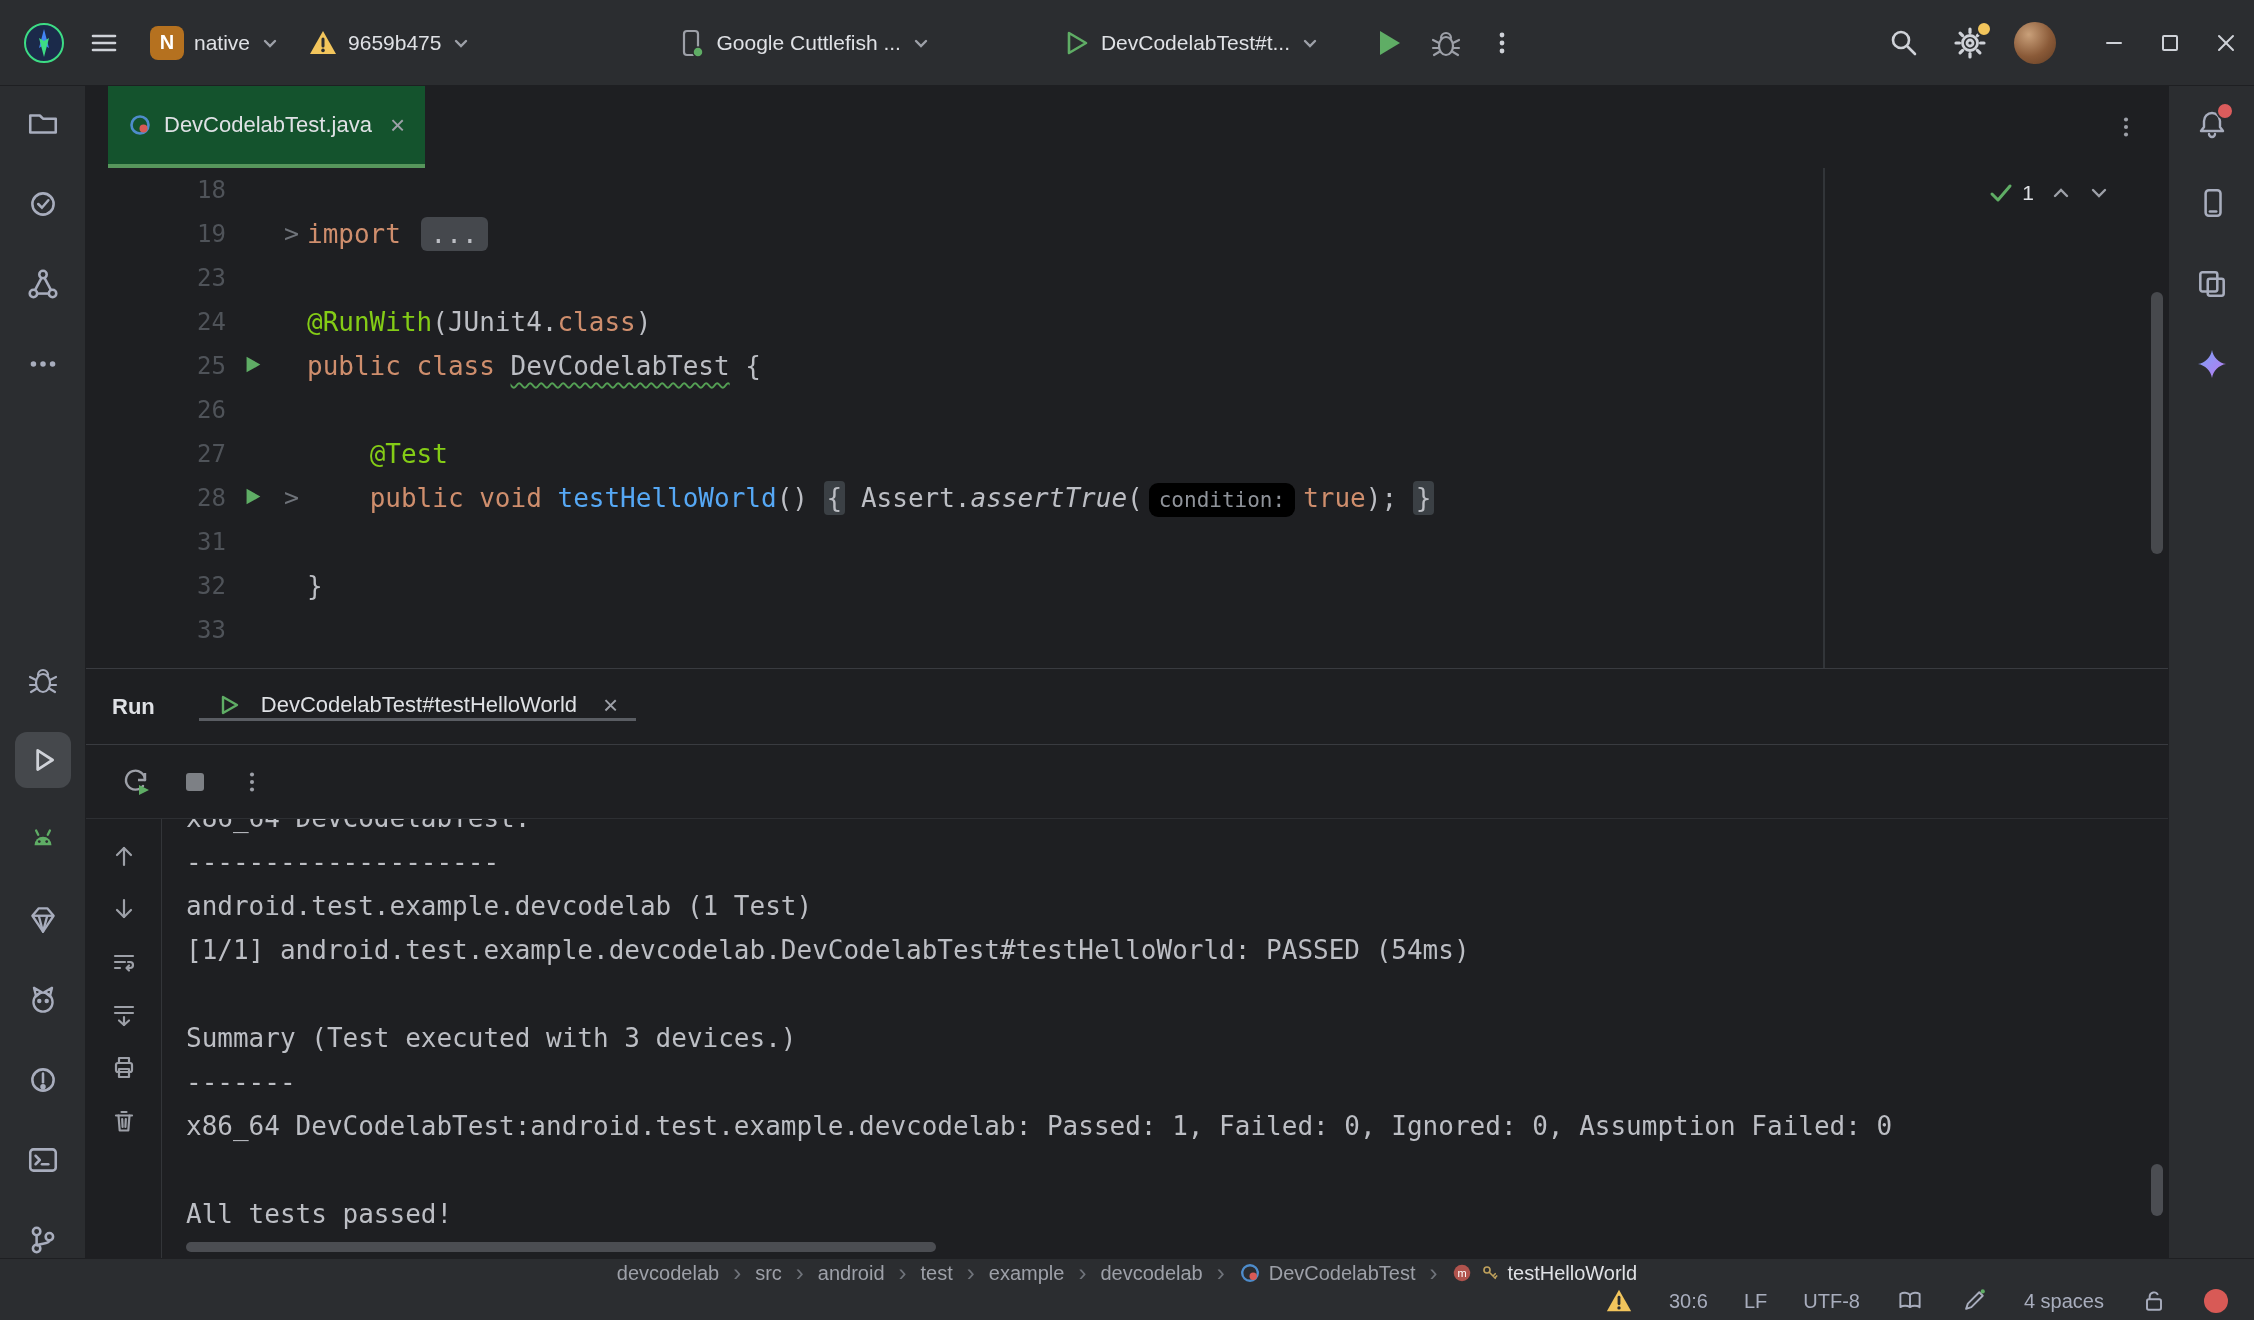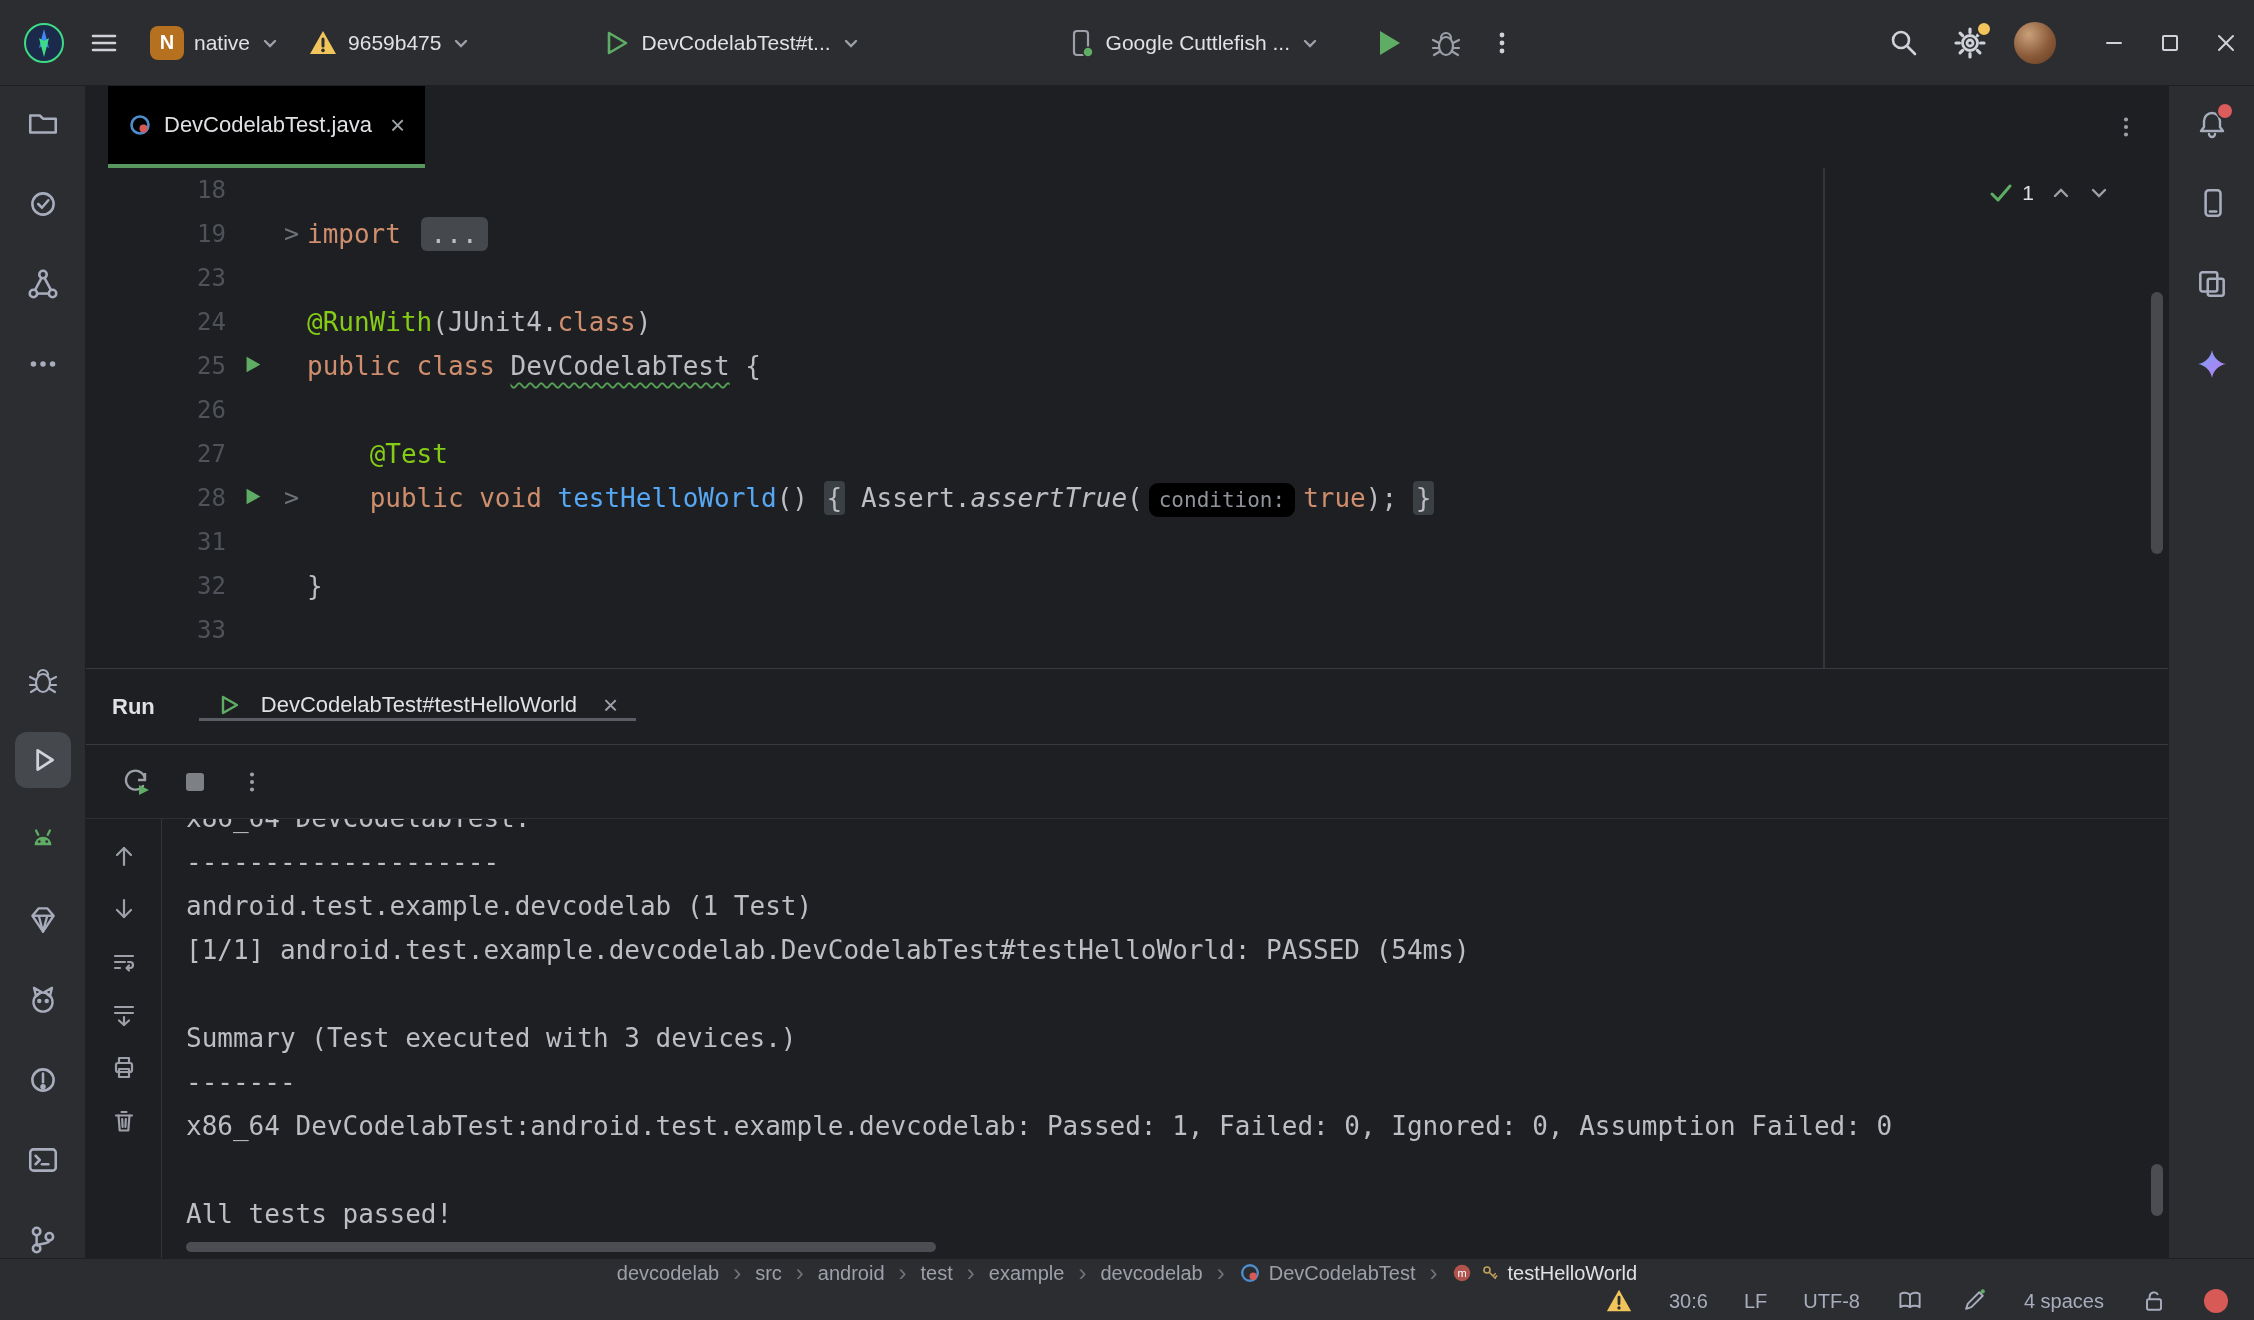--- a/index.html
+++ b/index.html
@@ -34,21 +34,21 @@
   .ab-spacer{height:236px;flex:none;}
   .red-dot{position:absolute;top:6px;right:6px;width:14px;height:14px;border-radius:50%;
            background:#db5c5c;border:2px solid #2b2d30;}
 
   
   .center{position:absolute;left:86px;right:86px;top:86px;bottom:62px;display:flex;
           flex-direction:column;background:#1e1f22;}
 
   
   .tabbar{height:82px;flex:none;display:flex;align-items:stretch;padding-left:22px;background:#1e1f22;}
-  .tab{display:flex;align-items:center;gap:12px;padding:0 20px;background:#000000;
+  .tab{display:flex;align-items:center;gap:12px;padding:0 20px;background:#14532d;
        border-bottom:4px solid #57965c;font-size:22px;color:#dfe1e5;box-sizing:border-box;}
   .tab-close{color:#9da0a8;font-size:26px;line-height:1;margin-left:6px;}
   .tabbar-kebab{margin-left:auto;align-self:center;margin-right:28px;}
 
   
   .editor{flex:1;position:relative;overflow:hidden;font-family:"DejaVu Sans Mono",monospace;font-size:26px;}
   .margin-guide{position:absolute;top:0;bottom:0;left:1737px;width:2px;background:#323539;}
   .code-line{display:flex;height:44px;line-height:44px;white-space:pre;position:relative;}
   .gutter-num{width:140px;flex:none;text-align:right;color:#4f5359;font-size:24px;}
   .gutter-icons{width:81px;flex:none;position:relative;height:44px;}
@@ -133,36 +133,36 @@
         <path d="M15 3 L28 26 H2 Z" fill="#f2c55c"></path>
         <line x1="15" y1="11" x2="15" y2="18" stroke="#2b2d30" stroke-width="3" stroke-linecap="round"></line>
         <circle cx="15" cy="22.4" r="1.8" fill="#2b2d30"></circle>
       </svg>
       <span>9659b475</span>
       <svg width="20" height="20" viewBox="0 0 20 20" fill="none" stroke="#9da0a8" stroke-width="2.4" stroke-linecap="round">
           <polyline points="5,8 10,13 15,8"></polyline>
         </svg>
     </span>
 
-    <span class="tb-widget" style="margin-left:110px;">
-      <svg width="30" height="30" viewBox="0 0 30 30" fill="none" stroke="#5fad65" stroke-width="2.6" stroke-linejoin="round">
-          <polygon points="8,5 25,15 8,25"></polygon>
-        </svg>
-      <span>DevCodelabTest#t...</span>
-      <svg width="20" height="20" viewBox="0 0 20 20" fill="none" stroke="#9da0a8" stroke-width="2.4" stroke-linecap="round">
-          <polyline points="5,8 10,13 15,8"></polyline>
-        </svg>
-    </span>
-
     <span class="tb-widget" style="margin-left:185px;">
       <svg width="30" height="30" viewBox="0 0 30 30" fill="none">
         <rect x="8" y="3" width="14" height="24" rx="3" stroke="#9da0a8" stroke-width="2.2"></rect>
         <circle cx="22" cy="24" r="5" fill="#5fad65" stroke="#2b2d30" stroke-width="1.5"></circle>
       </svg>
       <span>Google Cuttlefish ...</span>
+      <svg width="20" height="20" viewBox="0 0 20 20" fill="none" stroke="#9da0a8" stroke-width="2.4" stroke-linecap="round">
+          <polyline points="5,8 10,13 15,8"></polyline>
+        </svg>
+    </span>
+
+    <span class="tb-widget" style="margin-left:110px;">
+      <svg width="30" height="30" viewBox="0 0 30 30" fill="none" stroke="#5fad65" stroke-width="2.6" stroke-linejoin="round">
+          <polygon points="8,5 25,15 8,25"></polygon>
+        </svg>
+      <span>DevCodelabTest#t...</span>
       <svg width="20" height="20" viewBox="0 0 20 20" fill="none" stroke="#9da0a8" stroke-width="2.4" stroke-linecap="round">
           <polyline points="5,8 10,13 15,8"></polyline>
         </svg>
     </span>
 
     <span class="tb-btn" style="margin-left:34px;">
       <svg width="34" height="34" viewBox="0 0 34 34">
           <polygon points="9,5 29,17 9,29" fill="#5fad65"></polygon>
         </svg>
     </span>

